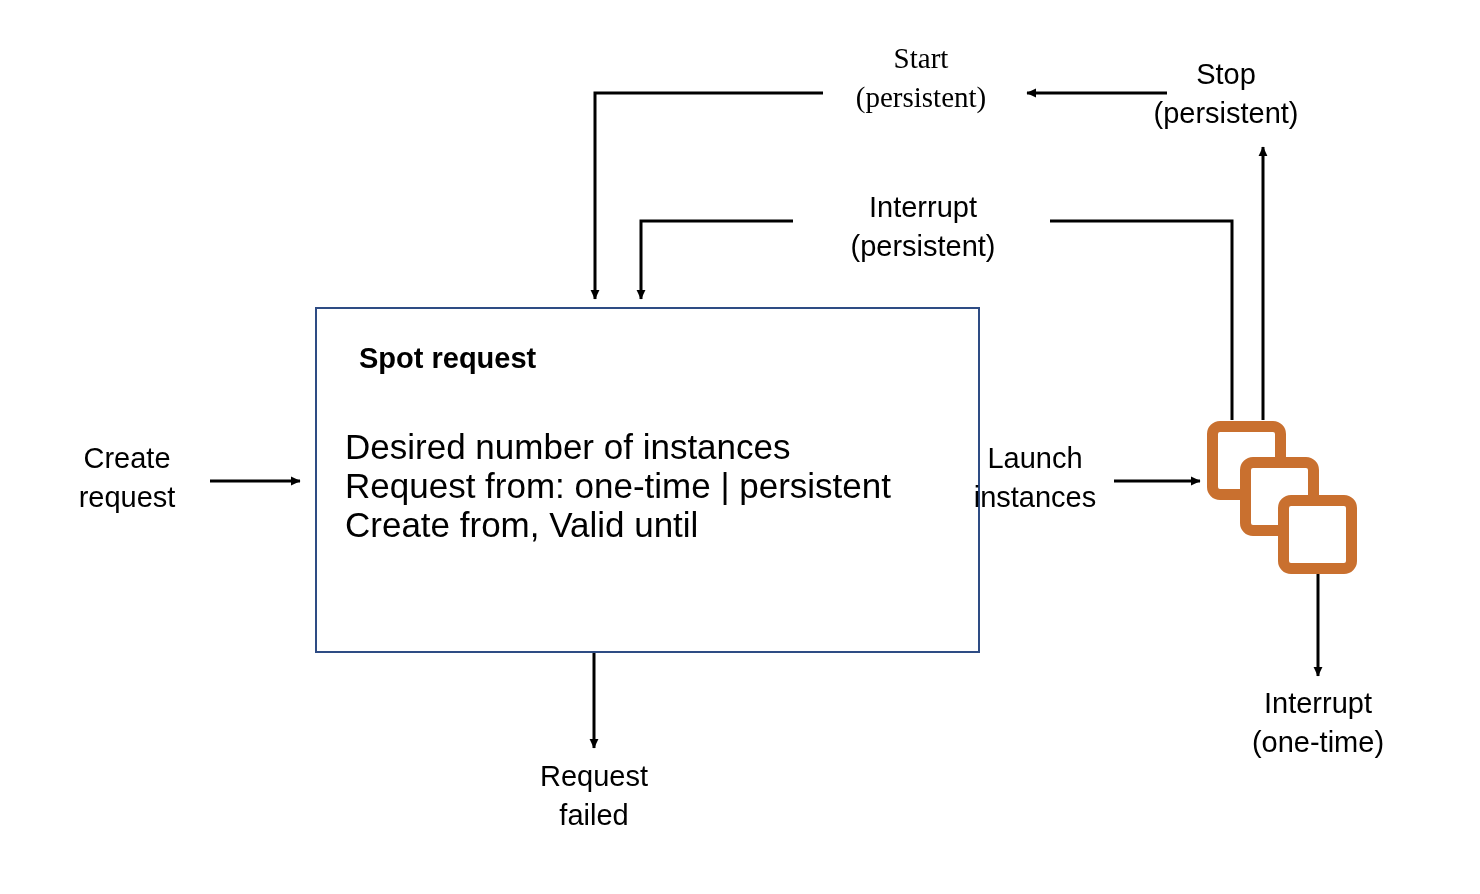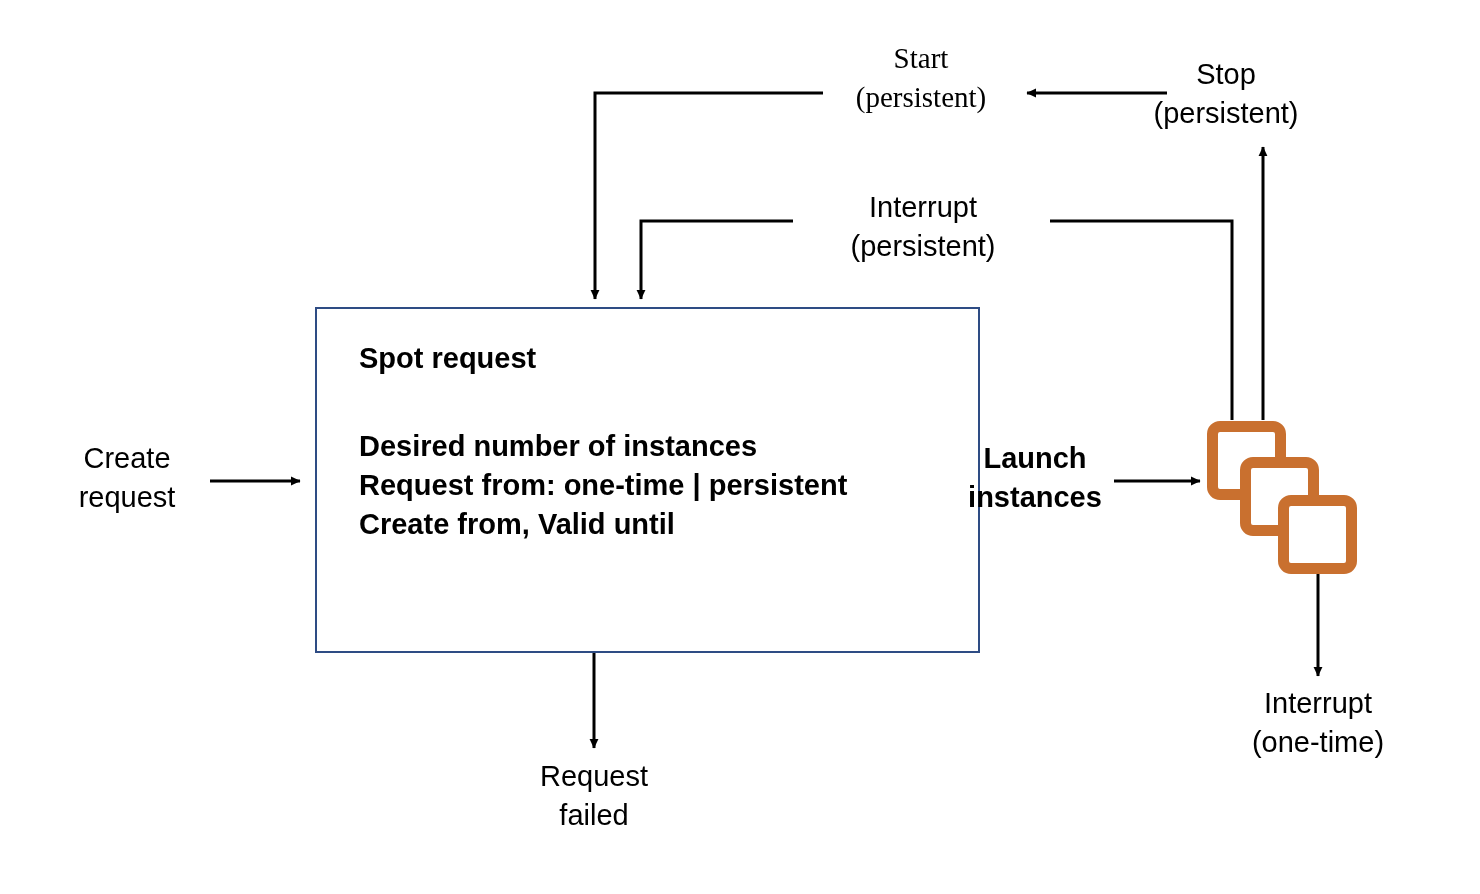--- a/index.html
+++ b/index.html
@@ -48,26 +48,25 @@
     position: absolute;
     left: 42px;
     top: 33px;
     font-size: 29px;
     font-weight: bold;
     color: #000000;
     white-space: pre;
   }
   .spot-lines {
     position: absolute;
-    left: 42px;
+    left: 28px;
     top: 118px;
-    font-size: 29px;
+    font-size: 35px;
     line-height: 39px;
     color: #000000;
-    font-weight: bold;
   }
   .spot-lines div {
     white-space: pre;
   }
   .instance-stack {
     position: absolute;
     left: 1200px;
     top: 414px;
     width: 170px;
     height: 170px;
@@ -149,21 +148,21 @@
 
   <div class="label" style="left:836px; top:39px; width:170px;font-family:Liberation Serif, serif;">Start
 (persistent)</div>
 
   <div class="label" style="left:1141px; top:55px; width:170px;">Stop
 (persistent)</div>
 
   <div class="label" style="left:838px; top:188px; width:170px;">Interrupt
 (persistent)</div>
 
-  <div class="label" style="left:955px; top:439px; width:160px;font-weight:bold;">Launch
+  <div class="label" style="left:955px; top:439px; width:160px;">Launch
 instances</div>
 
   <div class="label" style="left:511px; top:757px; width:166px;">Request
 failed</div>
 
   <div class="label" style="left:1233px; top:684px; width:170px;">Interrupt
 (one-time)</div>
 
 </div>
 

